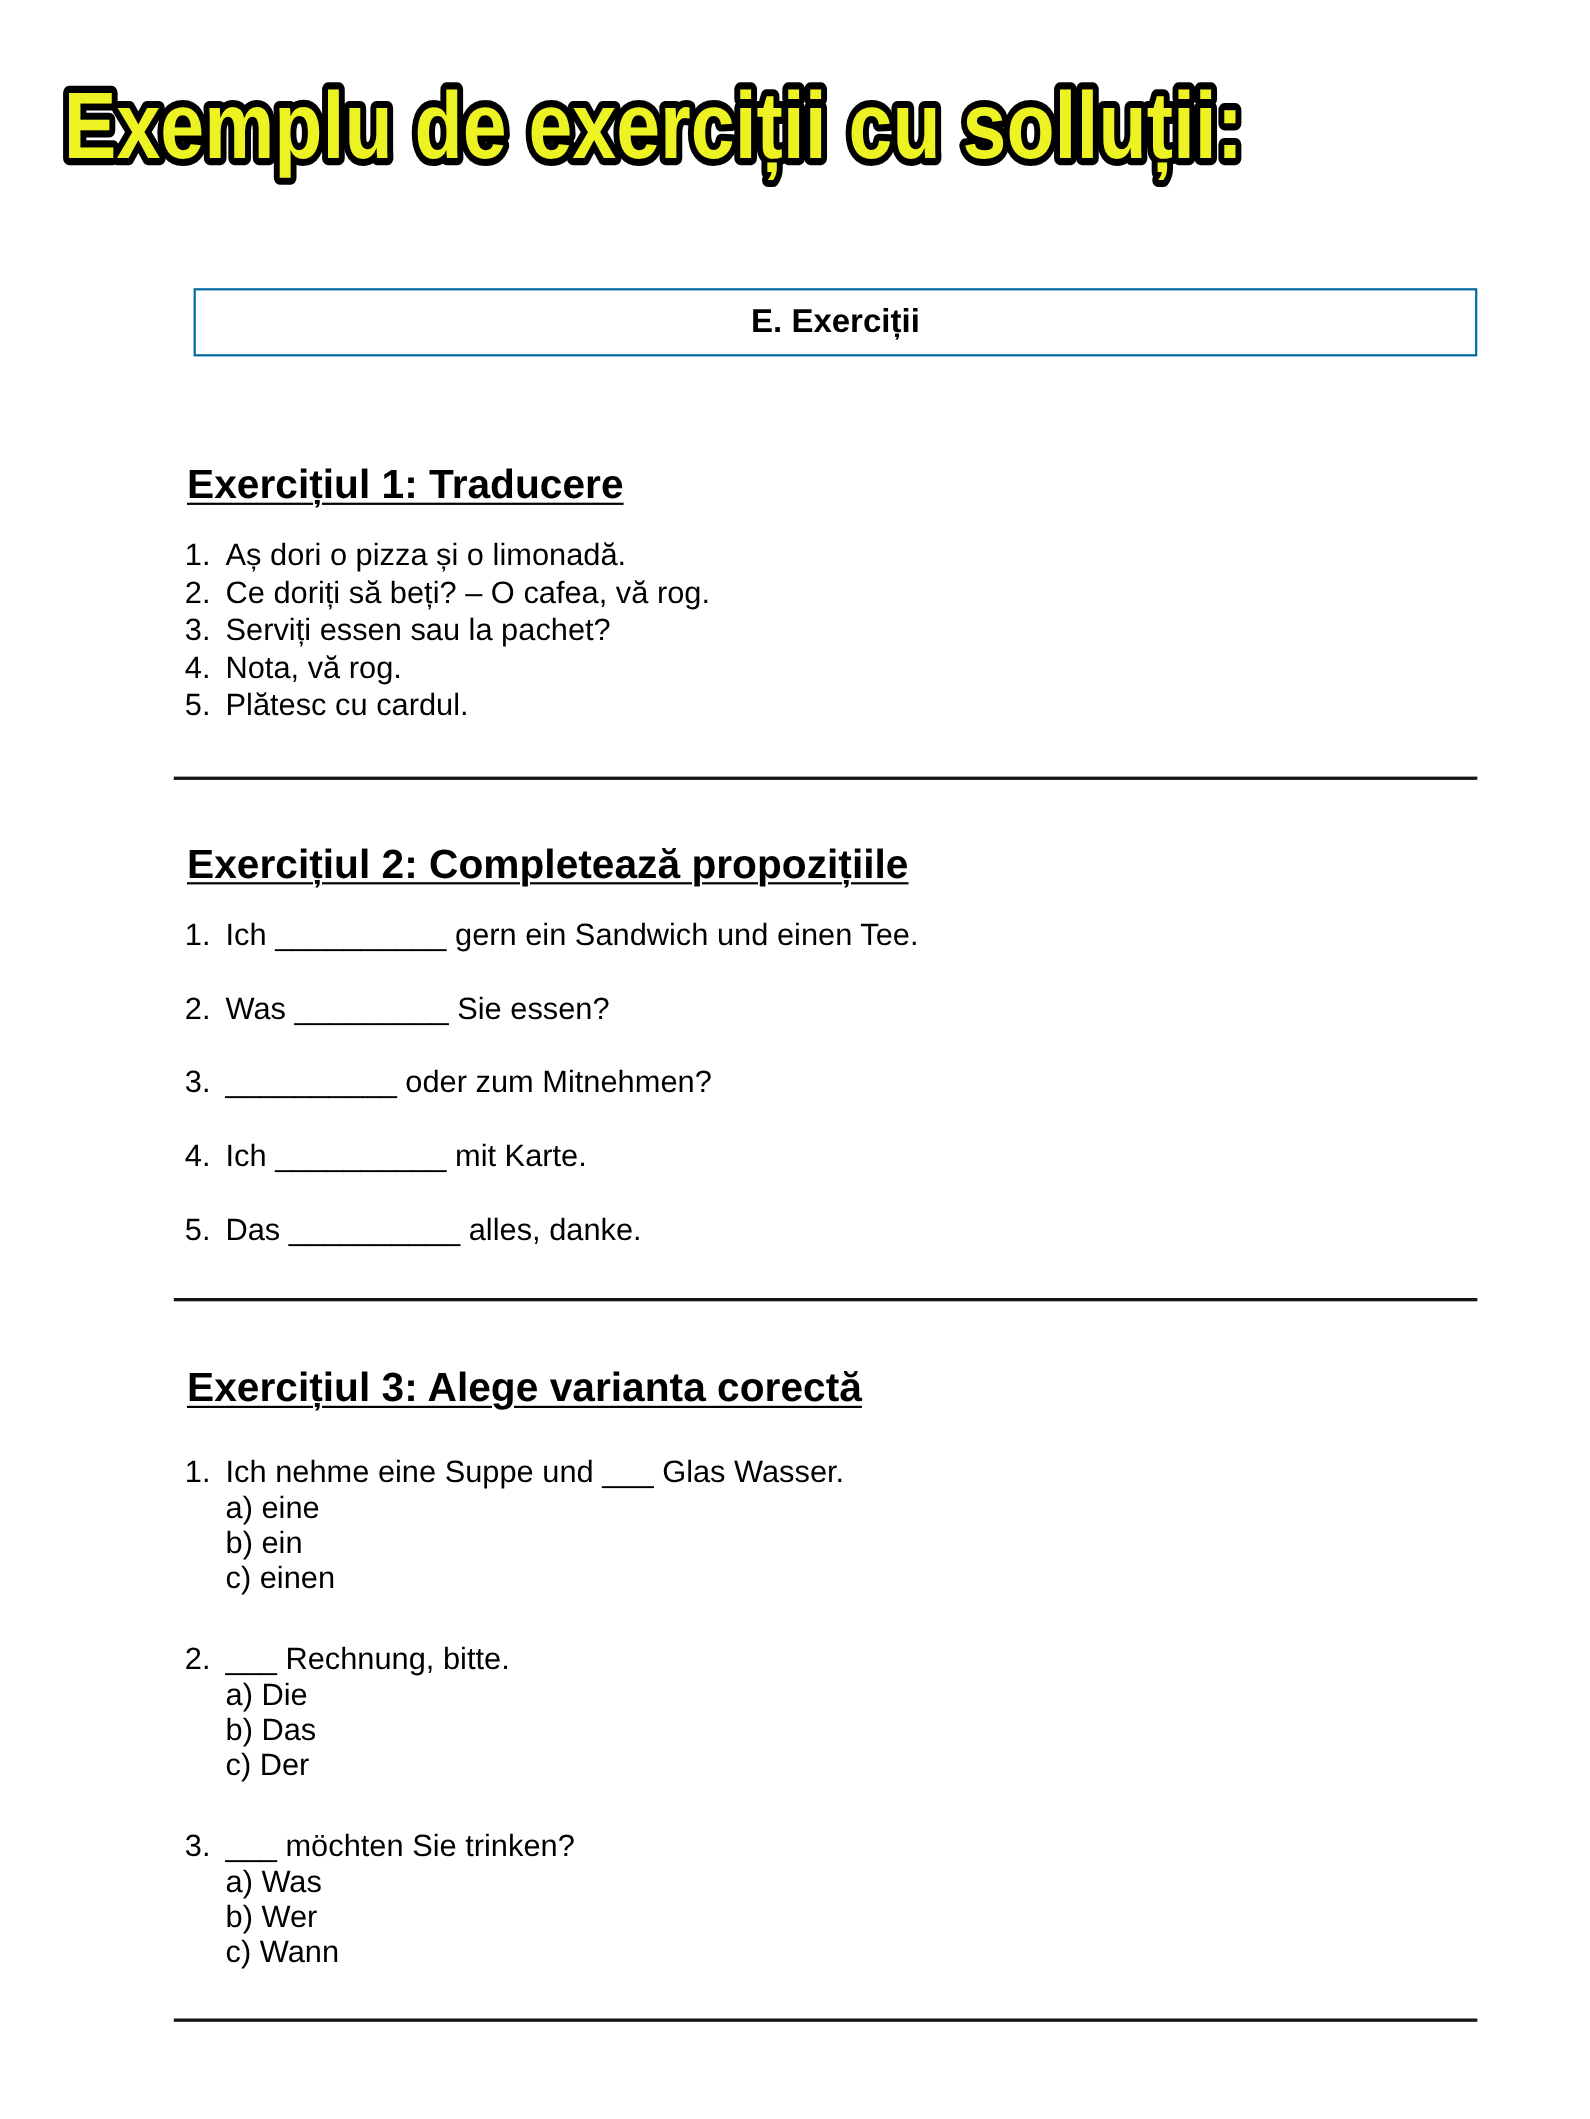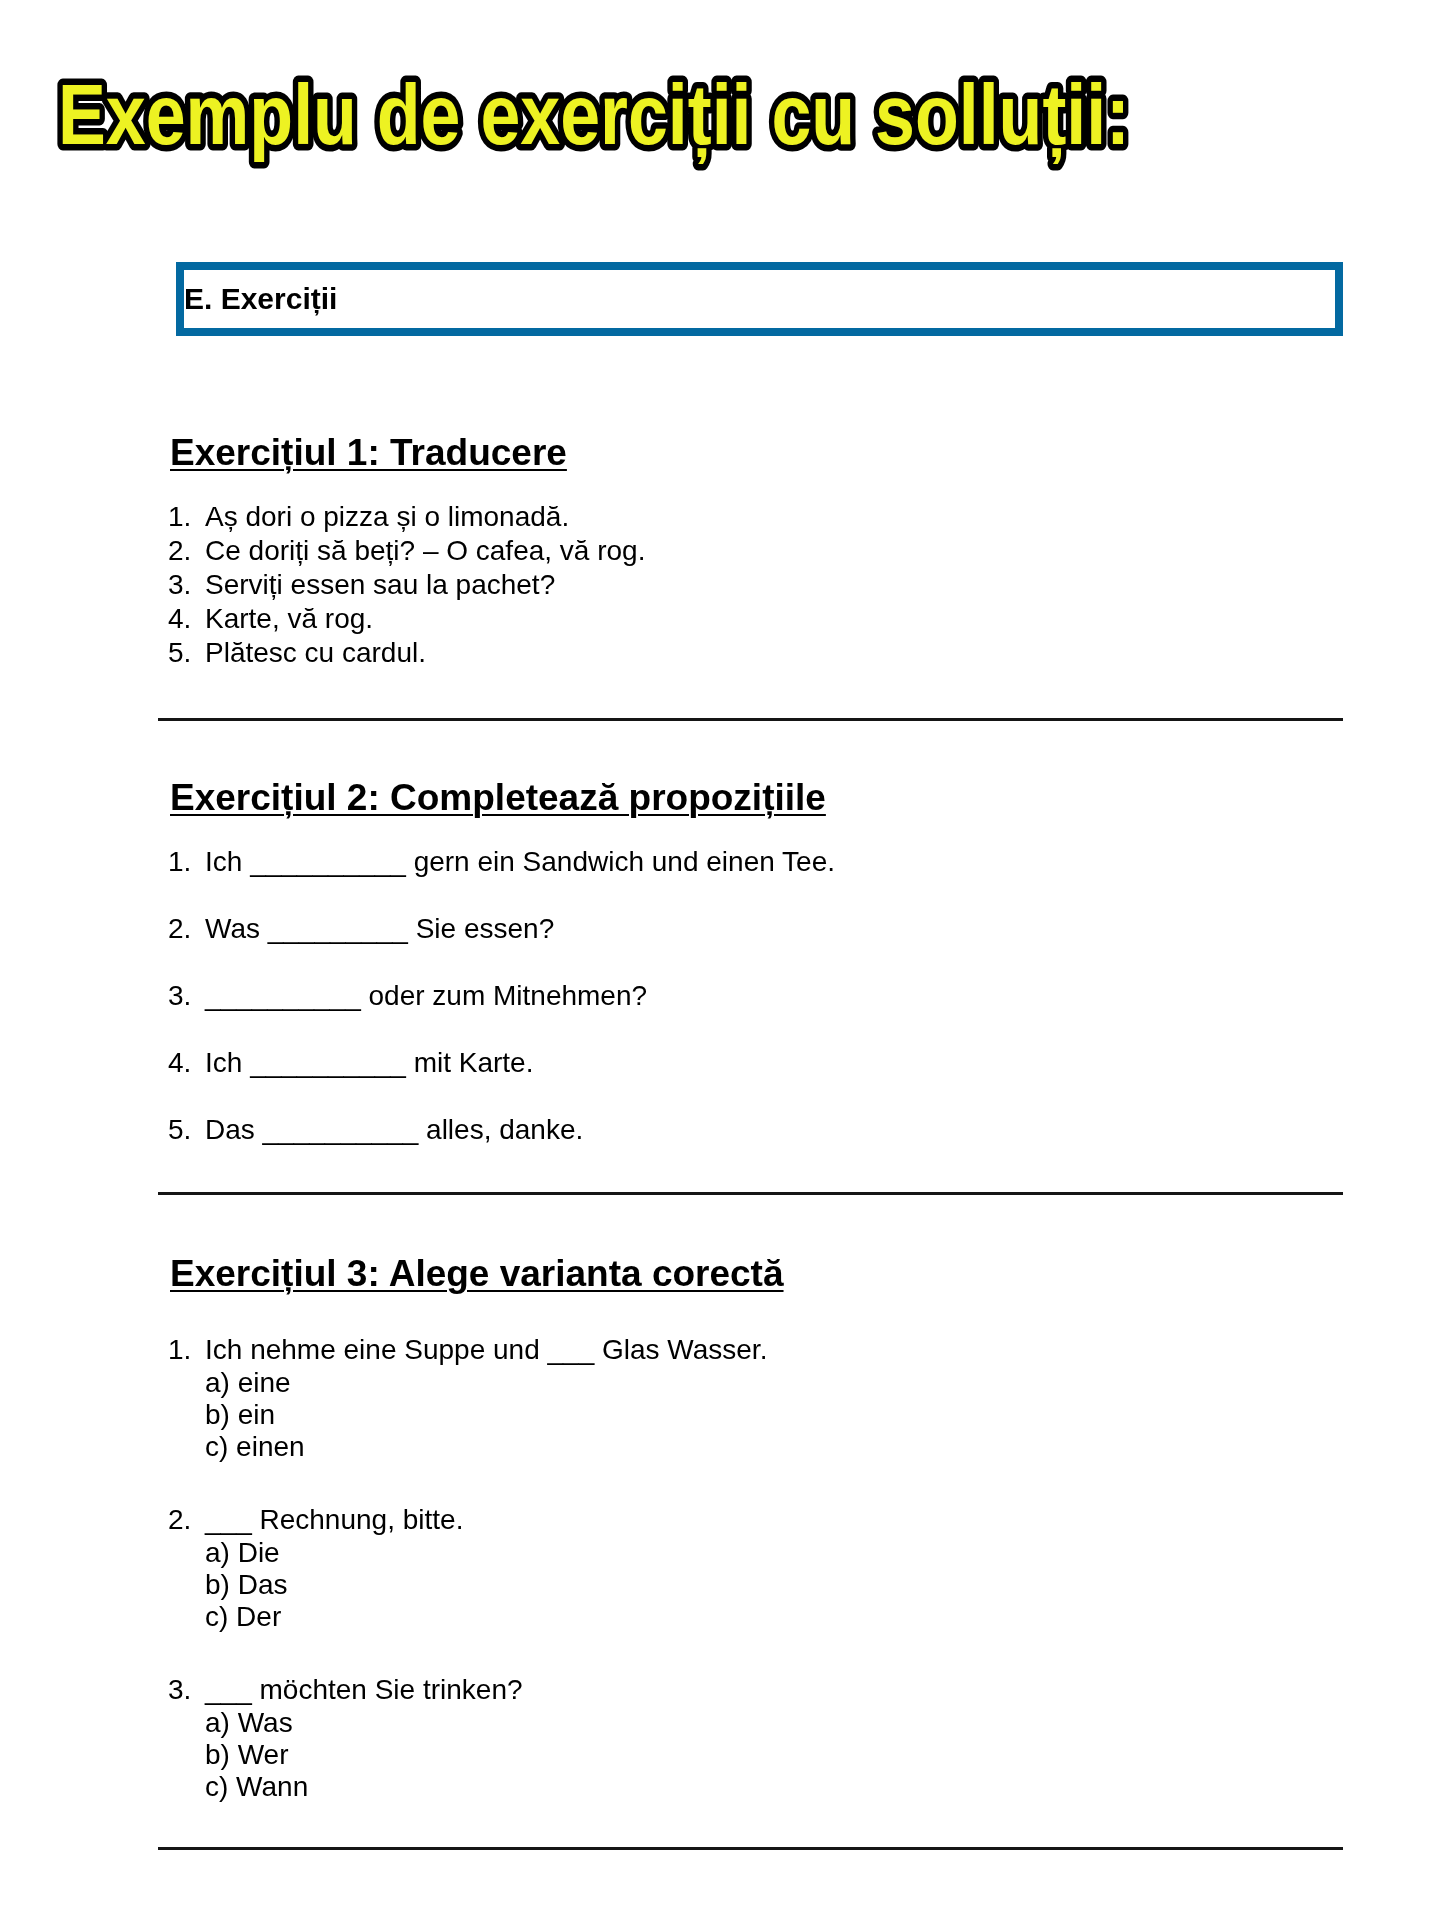--- a/index.html
+++ b/index.html
@@ -20,24 +20,24 @@
     height: 128px;
   }
   .title-wrap svg { display: block; }
   .content {
     margin-left: 158px;
     margin-right: 102px; 
   }
   .header-box {
     margin-top: 82px;
     margin-left: 18px;
-    border: 8px solid #0369a1;
+    border: 2px solid #0369a1;
     height: 58px;
     line-height: 58px;
-    text-align: left;
+    text-align: center;
     font-size: 30px;
     font-weight: bold;
   }
   .sec-heading {
     margin: 0;
     margin-top: 100px;
     margin-left: 12px;
     font-size: 37px;
     font-weight: bold;
     text-decoration: underline;
@@ -104,21 +104,21 @@
       <div class="li">
         <span class="num">2.</span>
         <span class="txt">Ce doriți să beți? – O cafea, vă rog.</span>
       </div>
       <div class="li">
         <span class="num">3.</span>
         <span class="txt">Serviți essen sau la pachet?</span>
       </div>
       <div class="li">
         <span class="num">4.</span>
-        <span class="txt">Karte, vă rog.</span>
+        <span class="txt">Nota, vă rog.</span>
       </div>
       <div class="li">
         <span class="num">5.</span>
         <span class="txt">Plătesc cu cardul.</span>
       </div>
     </div>
   </section>
 
   <hr class="divider d1">
 

